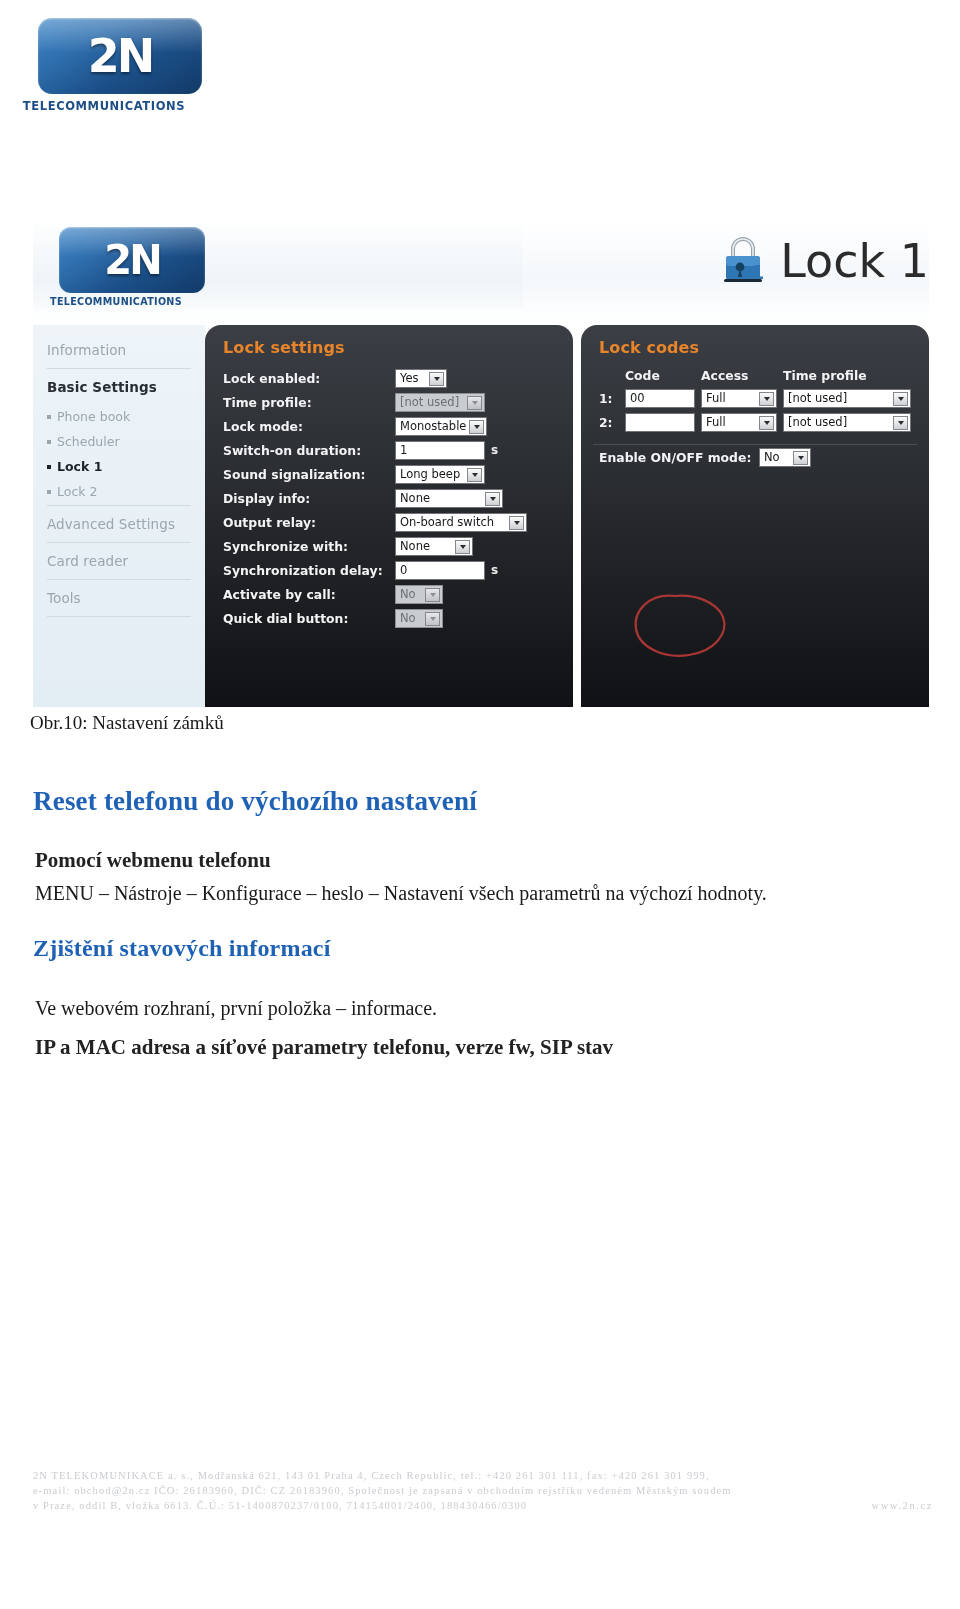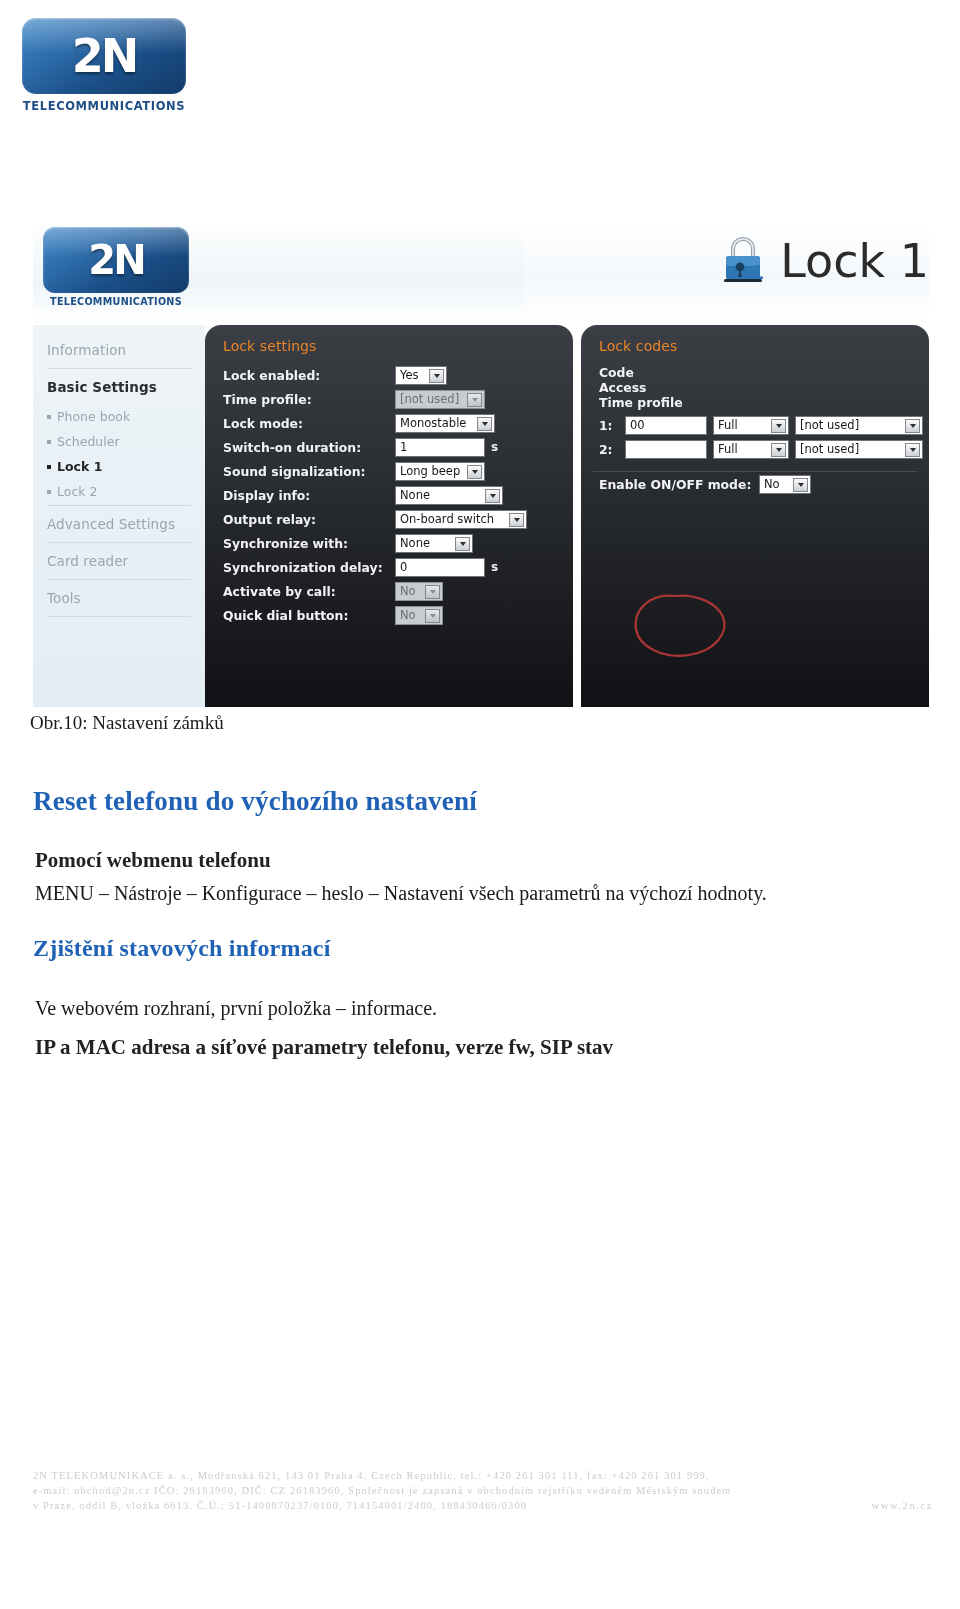--- a/index.html
+++ b/index.html
@@ -11,20 +11,21 @@
     overflow:hidden;
   }
 
   
   .brand-logo { position:absolute; left:22px; top:18px; width:164px; height:100px; }
   .logo-tile {
     width:164px; height:76px; border-radius:14px;
     background:linear-gradient(150deg,#3f86c8 0%, #2f6fae 30%, #1b4f88 62%, #123a67 100%);
     position:relative; overflow:hidden;
     box-shadow:inset 0 1px 2px rgba(255,255,255,.45);
+    margin-left:16px;
   }
   .logo-tile:after{
     content:""; position:absolute; left:0; top:0; width:100%; height:46%;
     background:linear-gradient(180deg,rgba(255,255,255,.30),rgba(255,255,255,0));
   }
   .logo-2n {
     position:absolute; left:0; top:0; width:100%; height:100%;
     display:flex; align-items:center; justify-content:center;
     font-family:"DejaVu Sans", sans-serif; font-weight:bold;
     font-size:46px; letter-spacing:-3px; color:#fff;
@@ -85,21 +86,21 @@
   }
   .panel-left { left:172px; width:368px;
     background:linear-gradient(180deg,#3b3f45 0%, #2b2e32 38%, #101114 100%);
     border-top-left-radius:16px; border-top-right-radius:16px; }
   .panel-right { left:548px; right:0; width:348px;
     background:linear-gradient(180deg,#3b3f45 0%, #2b2e32 38%, #101114 100%);
     border-top-left-radius:16px; border-top-right-radius:16px; }
   .panel-gap { position:absolute; left:540px; top:104px; bottom:0; width:8px; background:#ffffff; }
 
   .p-title {
-    color:#e8842a; font-size:14px; font-weight:normal;
+    color:#e8842a; font-size:16px; font-weight:bold;
     padding:13px 0 9px 18px; letter-spacing:.1px;
   }
   .frow { display:flex; align-items:center; padding:2.5px 0 2.5px 18px; }
   .flabel { color:#f2f3f4; font-size:12.4px; font-weight:bold; width:172px; flex:none; }
   .unit { color:#eceded; font-size:12px; font-weight:bold; margin-left:6px; }
 
   
   .sel, .txt {
     background:#ffffff; border:1px solid #6f7378;
     height:19px; display:inline-flex; align-items:center;
@@ -115,26 +116,26 @@
   }
   .sel .arrow i {
     display:block; width:0; height:0;
     border-left:3.5px solid transparent; border-right:3.5px solid transparent;
     border-top:4px solid #2b2f33;
   }
   .sel.dis { background:#c9cccf; color:#6c7074; border-color:#8b8f93; }
   .sel.dis .arrow { background:linear-gradient(180deg,#e6e8ea,#bfc2c6); }
   .sel.dis .arrow i { border-top-color:#8b8f93; }
   .txt { background:#fff; }.w52{width:52px}
-  .w70{width:82px}.w78{width:78px}.w90{width:90px}
-  .w100{width:100px}.w108{width:108px}.w132{width:132px}
+  .w70{width:70px}.w78{width:78px}.w90{width:90px}
+  .w100{width:92px}.w108{width:108px}.w132{width:132px}
 
   
   .codes-head { display:flex; padding:2px 0 3px 18px; color:#f2f3f4;
-    font-size:12.4px; font-weight:bold;flex-direction:column; }
+    font-size:12.4px; font-weight:bold; }
   .codes-head span { flex:none; }
   .ch-idx { width:26px; }
   .ch-code { width:76px; }
   .ch-acc { width:82px; }
   .coderow { display:flex; align-items:center; padding:2.5px 0 2.5px 18px; }
   .coderow .idx { color:#f2f3f4; font-size:12.4px; font-weight:bold; width:26px; flex:none; }
   .coderow .cell { flex:none; margin-right:6px; }
   .divider { height:1px; background:#4a4e53; margin:10px 12px 0 12px; }
 
   

